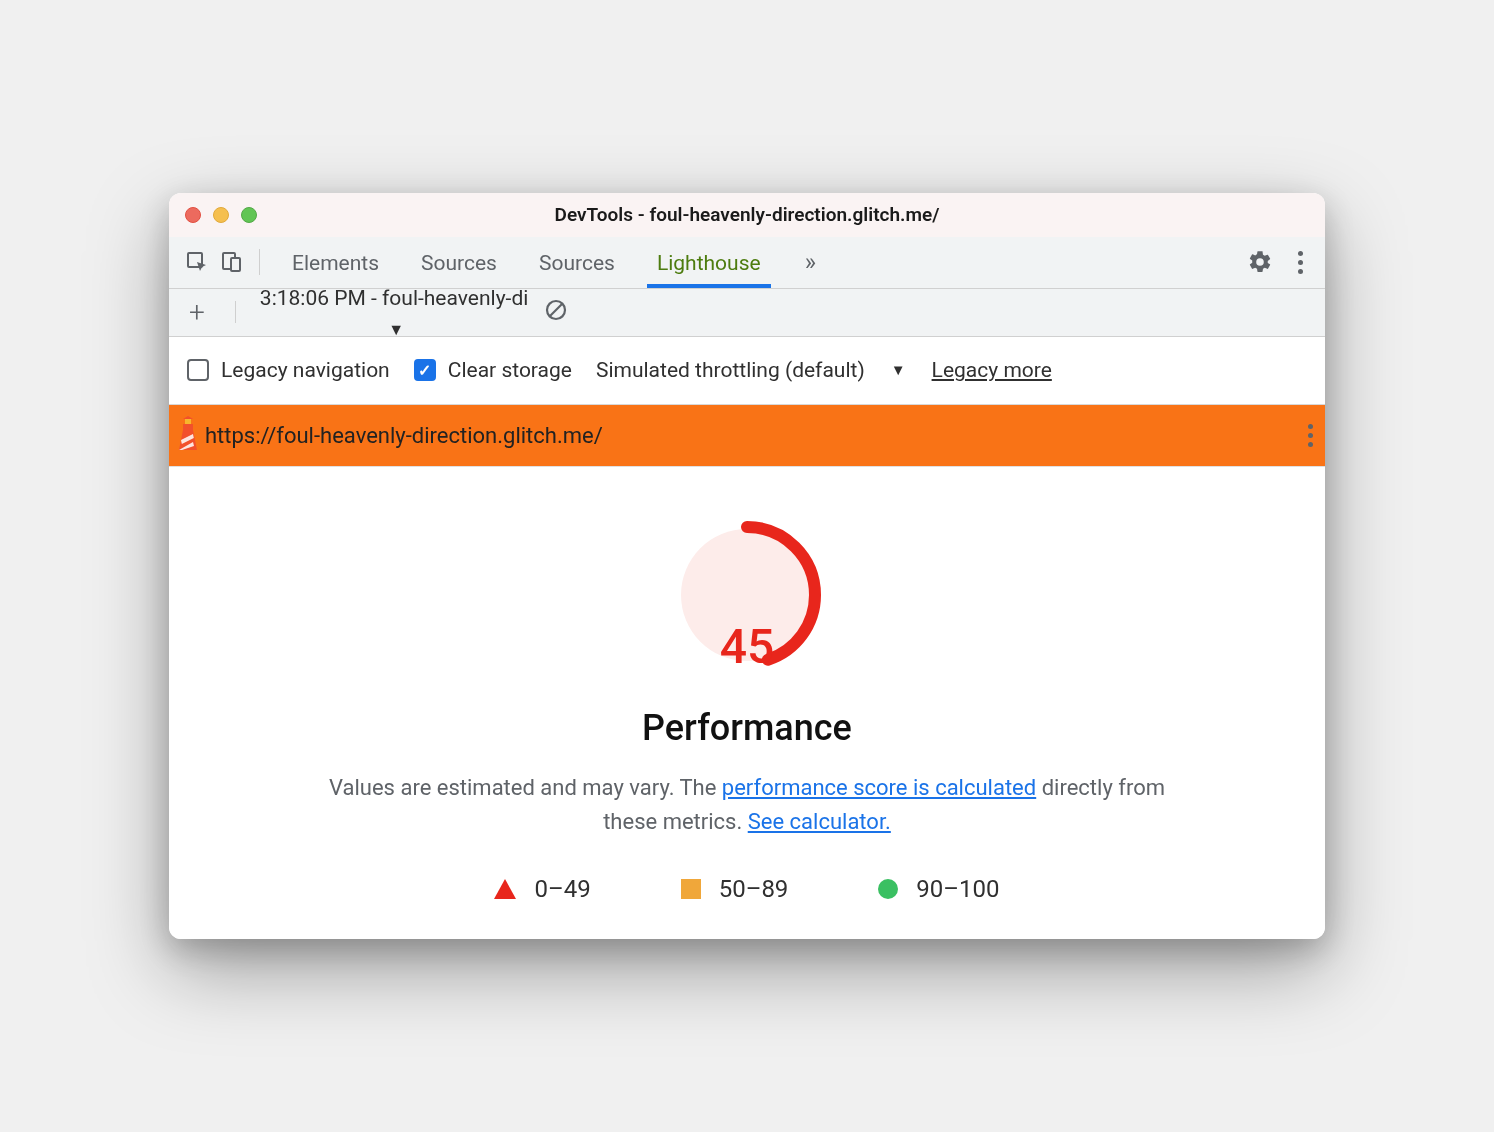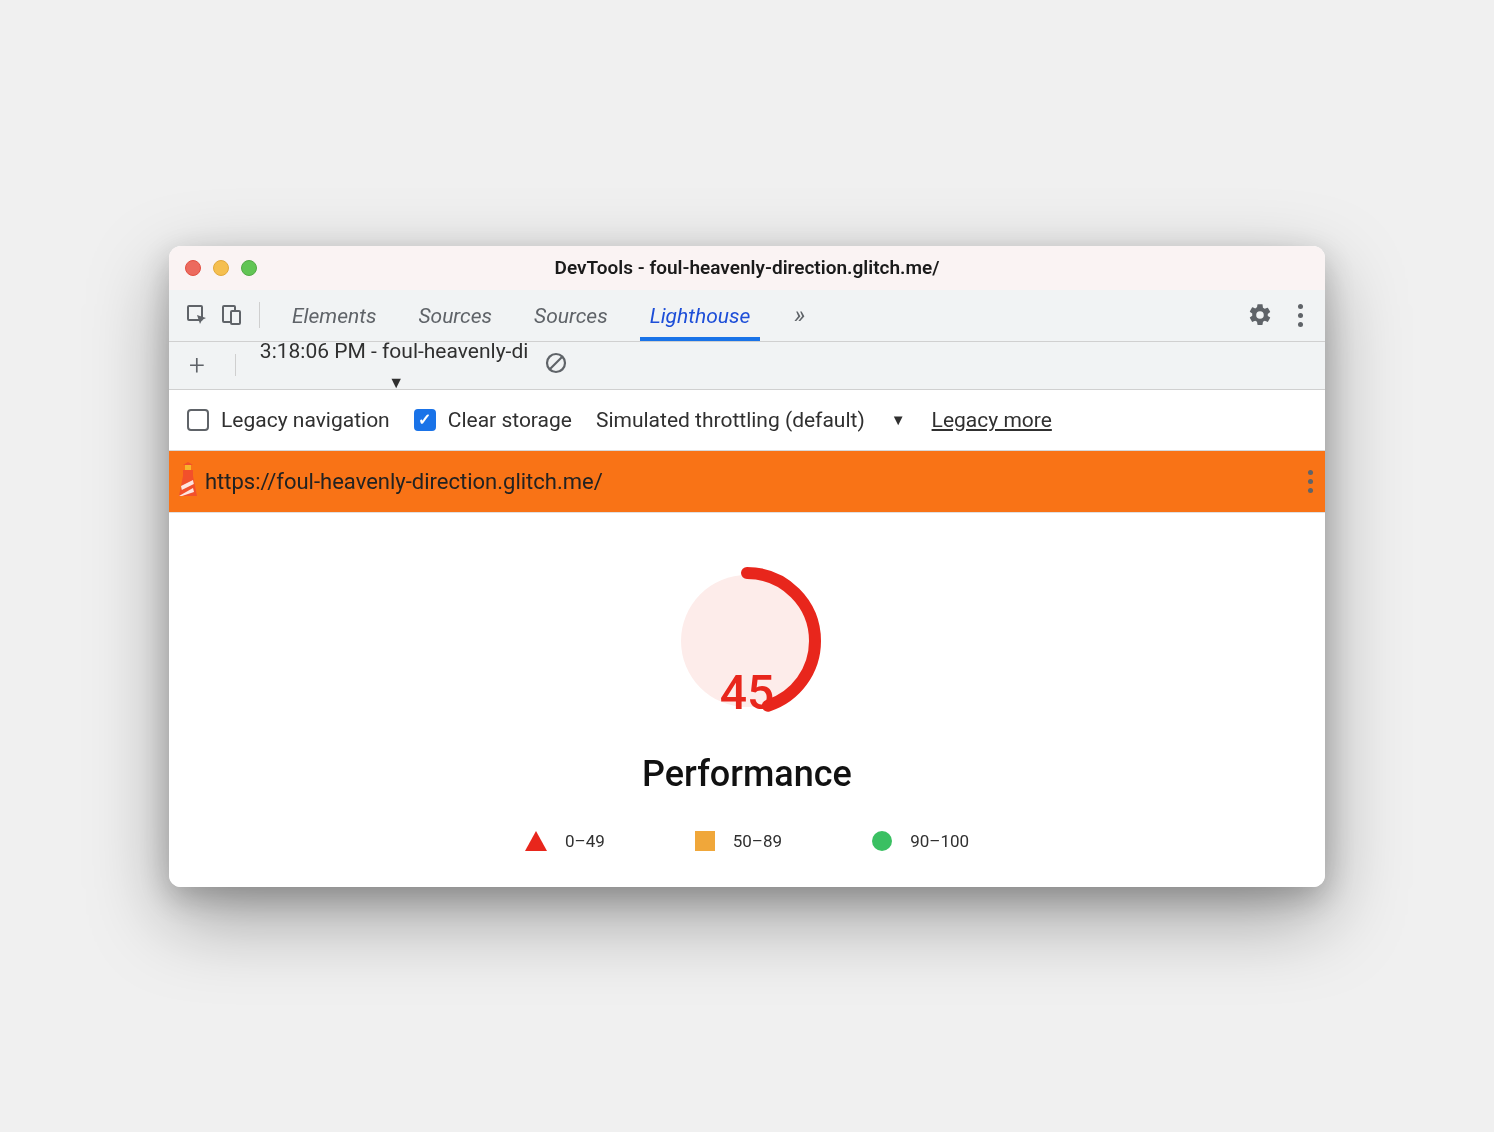--- a/index.html
+++ b/index.html
@@ -44,40 +44,39 @@
   }
   
   .tabbar {
     background: #f1f3f4;
     height: 52px;
     display: flex;
     align-items: center;
     padding: 0 14px;
     gap: 6px;
     border-bottom: 1px solid #d0d0d0;
-    font-style: italic;
   }
   .tb-icon {
     width: 28px; height: 28px;
     display: flex; align-items: center; justify-content: center;
     color: #5f6368;
     cursor: pointer;
   }
   .vsep {
     width: 1px; height: 26px; background: #cfcfcf; margin: 0 8px;
   }
   .tab {
     padding: 12px 18px 10px;
     font-size: 21px;
     color: #5f6368;
     cursor: pointer;
     position: relative;
   }
   .tab.active {
-    color: #1d4ed8;
+    color: #4d7c0f;
   }
   .tab.active::after {
     content: "";
     position: absolute;
     left: 8px; right: 8px;
     bottom: -3px;
     height: 4px;
     background: #1a73e8;
   }
   .chevrons {
@@ -103,21 +102,21 @@
   }
   .report-select {
     display: flex; align-items: center; gap: 10px;
     font-size: 21px; color: #303030; cursor: pointer; flex-direction: column;
   }
   .report-select .caret { color: #303030; font-size: 16px; margin-left: 4px; }
   .block-icon { color: #5f6368; cursor: pointer; }
   
   .optbar {
     background: #fff;
-    height: 61px;
+    height: 68px;
     display: flex;
     align-items: center;
     padding: 0 18px;
     gap: 12px;
     border-bottom: 1px solid #d8d8d8;
   }
   .checkbox {
     width: 22px; height: 22px;
     border: 2px solid #5f6368;
     border-radius: 4px;
@@ -184,21 +183,21 @@
     margin-top: 22px; line-height: 1.55;
     max-width: 880px; margin-left: auto; margin-right: auto;
   }
   .perf-desc a { color: #1a73e8; text-decoration: underline; cursor: pointer; }
   .legend {
     display: flex; justify-content: center; gap: 90px;
     margin-top: 36px;
   }
   .legend-item {
     display: flex; align-items: center; gap: 18px;
-    font-size: 17px; color: #303030;
+    font-size: 24px; color: #303030;
   }
   .leg-shape { width: 20px; height: 20px; display: inline-block; }
   .leg-tri {
     width: 0; height: 0;
     border-left: 11px solid transparent;
     border-right: 11px solid transparent;
     border-bottom: 20px solid #e8261c;
   }
   .leg-sq { background: #f0a73a; }
   .leg-circ { border-radius: 50%; background: #3ac062; }
@@ -295,20 +294,23 @@
 
   <div class="report">
     <div class="gauge-wrap">
       <div class="gauge-bg"></div>
       <svg class="gauge-svg" viewBox="0 0 160 160">
         <circle cx="80" cy="80" r="68" fill="none" stroke="#e8261c" stroke-width="12" stroke-linecap="round" stroke-dasharray="427" stroke-dashoffset="235" transform="rotate(-90 80 80)"></circle>
       </svg>
       <div class="gauge-score">45</div>
     </div>
     <div class="perf-title">Performance</div>
+    <div class="perf-desc">
+      <span>Values are estimated and may vary. The </span><a>performance score is calculated</a><span> directly from these metrics. </span><a>See calculator.</a>
+    </div>
     <div class="legend">
       <div class="legend-item">
         <span class="leg-tri"></span>
         <span>0–49</span>
       </div>
       <div class="legend-item">
         <span class="leg-shape leg-sq"></span>
         <span>50–89</span>
       </div>
       <div class="legend-item">

